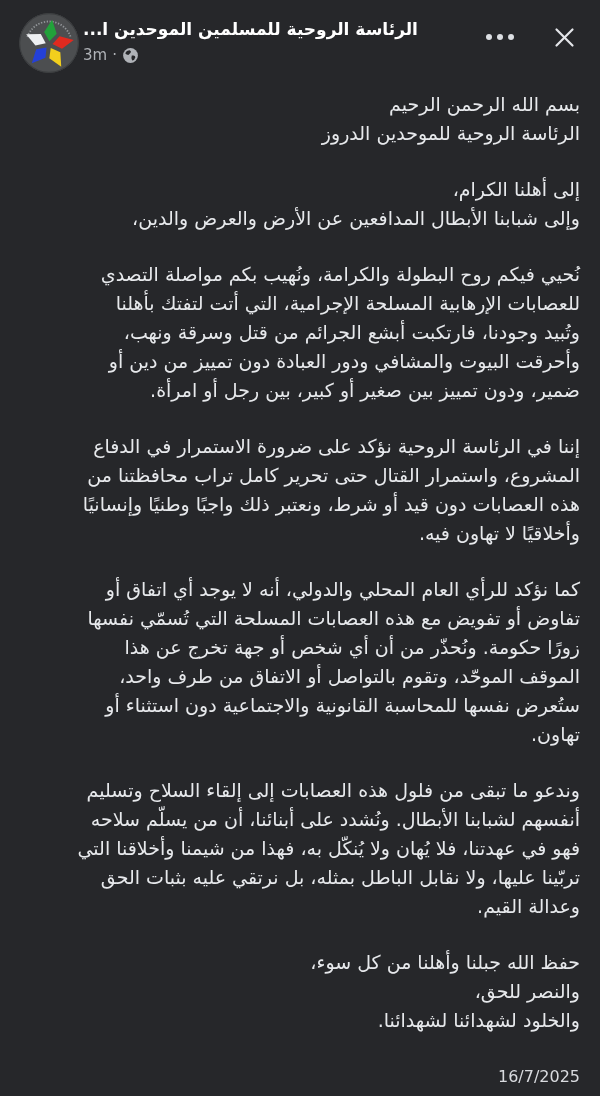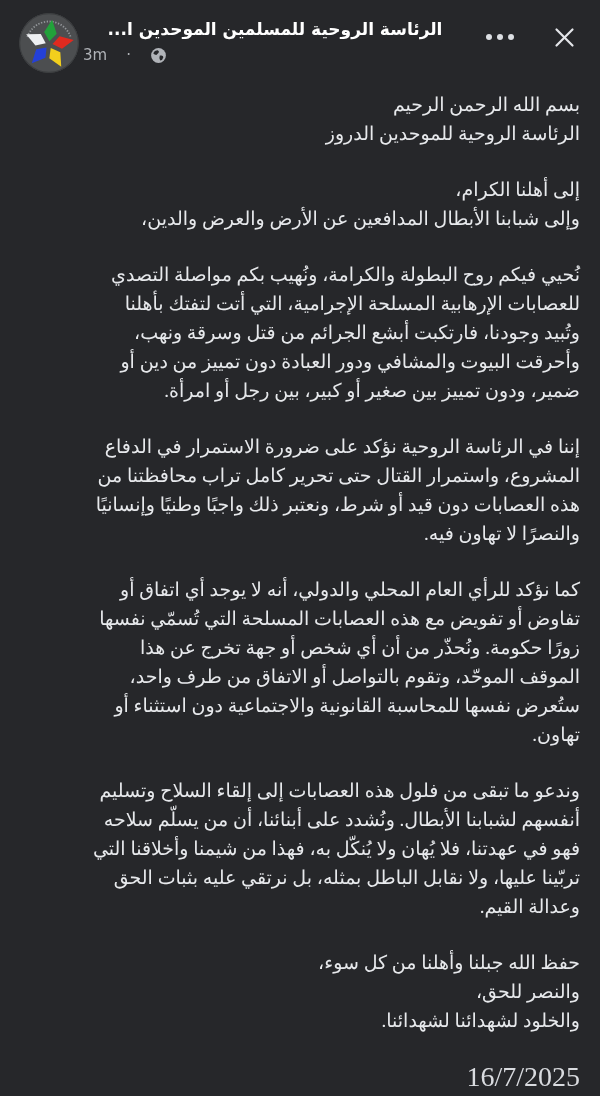--- a/index.html
+++ b/index.html
@@ -12,51 +12,50 @@
   }
   
   .header { position:absolute; top:0; left:0; width:600px; height:82px; }
   .avatar {
     position:absolute; left:19px; top:13px; width:60px; height:60px;
     border-radius:50%; overflow:hidden; cursor:pointer;
   }
   .avatar svg { display:block; width:100%; height:100%; }
   .head-col { position:absolute; left:83px; top:16px; width:384px; }
   .page-name {
-    direction:rtl; text-align:center;
+    direction:rtl; text-align:left;
     font-size:17px; font-weight:700; color:#ffffff;
     line-height:26px; white-space:nowrap; overflow:hidden; text-overflow:ellipsis;
     cursor:pointer;
   }
   .meta-row {
-    display:flex; align-items:center; gap:19px;
+    display:flex; align-items:center; gap:5px;
     margin-top:3px; color:#b0b3b8; font-size:15px; line-height:20px;
   }
   .meta-row svg { display:block; }
   .more-btn {
     position:absolute; left:482px; top:24px; width:36px; height:26px;
     display:flex; align-items:center; justify-content:center; gap:5px; cursor:pointer;
   }
   .more-btn .dot { width:6px; height:6px; border-radius:50%; background:#dcdfe3; }
   .close-btn {
     position:absolute; left:549px; top:22px; width:30px; height:30px;
     display:flex; align-items:center; justify-content:center; cursor:pointer;
   }
   
   .post-body {
     position:absolute; top:90px; left:20px; right:20px;
     direction:rtl; text-align:right; unicode-bidi:plaintext;
     font-size:19px; line-height:29px; color:#e7e9ec;
     letter-spacing:0;
-    font-family:Liberation Serif, serif;
   }
   .post-par { white-space:pre-line; margin:0 0 27px 0; }
   .post-date {
     direction:rtl; text-align:right;
-    font-size:28px; line-height:30px; color:#d9dbdf; margin-top:9px;
+    font-size:16px; line-height:30px; color:#d9dbdf; margin-top:9px;
   }
 </style>
 </head>
 <body>
 
 <div class="viewer">
 
   <div class="header">
 
     <div class="avatar">
@@ -117,21 +116,21 @@
     <p class="post-par">إلى أهلنا الكرام،
 وإلى شبابنا الأبطال المدافعين عن الأرض والعرض والدين،</p>
     <p class="post-par">نُحيي فيكم روح البطولة والكرامة، ونُهيب بكم مواصلة التصدي
 للعصابات الإرهابية المسلحة الإجرامية، التي أتت لتفتك بأهلنا
 وتُبيد وجودنا، فارتكبت أبشع الجرائم من قتل وسرقة ونهب،
 وأحرقت البيوت والمشافي ودور العبادة دون تمييز من دين أو
 ضمير، ودون تمييز بين صغير أو كبير، بين رجل أو امرأة.</p>
     <p class="post-par">إننا في الرئاسة الروحية نؤكد على ضرورة الاستمرار في الدفاع
 المشروع، واستمرار القتال حتى تحرير كامل تراب محافظتنا من
 هذه العصابات دون قيد أو شرط، ونعتبر ذلك واجبًا وطنيًا وإنسانيًا
-والنصرًا لا تهاون فيه.</p>
+وأخلاقيًا لا تهاون فيه.</p>
     <p class="post-par">كما نؤكد للرأي العام المحلي والدولي، أنه لا يوجد أي اتفاق أو
 تفاوض أو تفويض مع هذه العصابات المسلحة التي تُسمّي نفسها
 زورًا حكومة. ونُحذّر من أن أي شخص أو جهة تخرج عن هذا
 الموقف الموحّد، وتقوم بالتواصل أو الاتفاق من طرف واحد،
 ستُعرض نفسها للمحاسبة القانونية والاجتماعية دون استثناء أو
 تهاون.</p>
     <p class="post-par">وندعو ما تبقى من فلول هذه العصابات إلى إلقاء السلاح وتسليم
 أنفسهم لشبابنا الأبطال. ونُشدد على أبنائنا، أن من يسلّم سلاحه
 فهو في عهدتنا، فلا يُهان ولا يُنكّل به، فهذا من شيمنا وأخلاقنا التي
 تربّينا عليها، ولا نقابل الباطل بمثله، بل نرتقي عليه بثبات الحق

